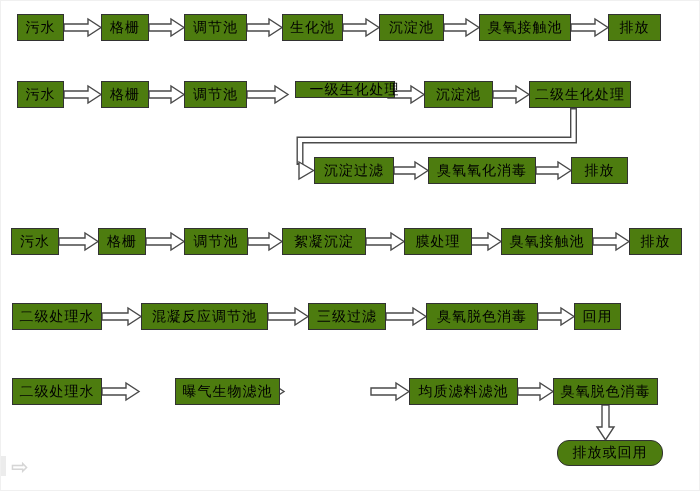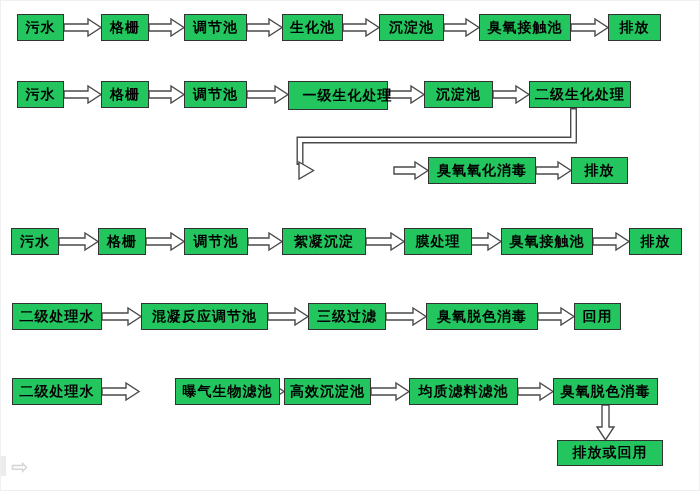--- a/index.html
+++ b/index.html
@@ -11,25 +11,25 @@
     box-sizing:border-box;
     font-family:"DejaVu Sans","Liberation Sans",sans-serif;
     overflow:hidden;
   }
   #arrow-layer{position:absolute;left:0;top:0;z-index:0;}
   .arrow{fill:#ffffff;stroke:#4a4a4a;stroke-width:1.4;}
   .connector-dark{fill:none;stroke:#4a4a4a;stroke-width:7;}
   .connector-white{fill:none;stroke:#ffffff;stroke-width:4.2;}
   .node{
     position:absolute;z-index:1;
-    background:#22c55e;
+    background:#4d7c0f;
     border:1.5px solid #323232;
     box-sizing:border-box;
     display:flex;align-items:center;justify-content:center;
-    font-size:14px;font-weight:bold;color:#000000;
+    font-size:14px;font-weight:normal;color:#000000;
     letter-spacing:1px;white-space:nowrap;
   }
   .watermark{
     position:absolute;z-index:0;
     color:#d6d6d6;font-size:21px;font-weight:bold;
     user-select:none;
   }
   .watermark-fragment{
     position:absolute;z-index:0;
     background:#ececec;
@@ -86,45 +86,45 @@
   <div class="node" style="left:100px;top:13px;width:48px;height:27px;">格栅</div>
   <div class="node" style="left:183px;top:13px;width:63px;height:27px;">调节池</div>
   <div class="node" style="left:281px;top:13px;width:61px;height:27px;">生化池</div>
   <div class="node" style="left:378px;top:13px;width:65px;height:27px;">沉淀池</div>
   <div class="node" style="left:478px;top:13px;width:92px;height:27px;">臭氧接触池</div>
   <div class="node" style="left:607px;top:13px;width:53px;height:27px;">排放</div>
 
   <div class="node" style="left:16px;top:80px;width:47px;height:27px;">污水</div>
   <div class="node" style="left:100px;top:80px;width:48px;height:27px;">格栅</div>
   <div class="node" style="left:183px;top:80px;width:63px;height:27px;">调节池</div>
-  <div class="node" style="left:287px;top:80px;width:100px;height:29px;padding-left:19px;">一级生化处理</div>
+  <div class="node" style="left:294px;top:80px;width:100px;height:17px;padding-left:19px;">一级生化处理</div>
   <div class="node" style="left:423px;top:80px;width:69px;height:27px;">沉淀池</div>
   <div class="node" style="left:528px;top:80px;width:102px;height:27px;">二级生化处理</div>
 
+  <div class="node" style="left:313px;top:156px;width:80px;height:27px;">沉淀过滤</div>
   <div class="node" style="left:427px;top:156px;width:108px;height:27px;">臭氧氧化消毒</div>
   <div class="node" style="left:570px;top:156px;width:57px;height:27px;">排放</div>
 
   <div class="node" style="left:10px;top:227px;width:48px;height:27px;">污水</div>
   <div class="node" style="left:97px;top:227px;width:48px;height:27px;">格栅</div>
   <div class="node" style="left:183px;top:227px;width:64px;height:27px;">调节池</div>
   <div class="node" style="left:281px;top:227px;width:84px;height:27px;">絮凝沉淀</div>
   <div class="node" style="left:403px;top:227px;width:68px;height:27px;">膜处理</div>
   <div class="node" style="left:500px;top:227px;width:92px;height:27px;">臭氧接触池</div>
   <div class="node" style="left:628px;top:227px;width:53px;height:27px;">排放</div>
 
   <div class="node" style="left:11px;top:302px;width:90px;height:27px;">二级处理水</div>
   <div class="node" style="left:140px;top:302px;width:127px;height:27px;">混凝反应调节池</div>
   <div class="node" style="left:307px;top:302px;width:78px;height:27px;text-align:center;">三级过滤</div>
   <div class="node" style="left:425px;top:302px;width:112px;height:27px;">臭氧脱色消毒</div>
   <div class="node" style="left:573px;top:302px;width:47px;height:27px;">回用</div>
 
   <div class="node" style="left:11px;top:377px;width:90px;height:27px;">二级处理水</div>
   <div class="node" style="left:138px;top:377px;width:105px;height:27px;margin-left:36px;">曝气生物滤池</div>
-  <div class="node" style="left:283px;top:377px;width:87px;height:27px;">高效沉淀池</div>
   <div class="node" style="left:408px;top:377px;width:109px;height:27px;">均质滤料滤池</div>
   <div class="node" style="left:552px;top:377px;width:105px;height:27px;">臭氧脱色消毒</div>
 
-  <div class="node" style="left:556px;top:439px;width:106px;height:26px;">排放或回用</div>
+  <div class="node" style="left:556px;top:439px;width:106px;height:26px;border-radius:12px;">排放或回用</div>
 
   <div class="watermark-fragment" style="left:0px;top:455px;width:5px;height:20px;"></div>
   <span class="watermark" style="left:10px;top:454px;">⇨</span>
 
 </div>
 
 </body></html>

